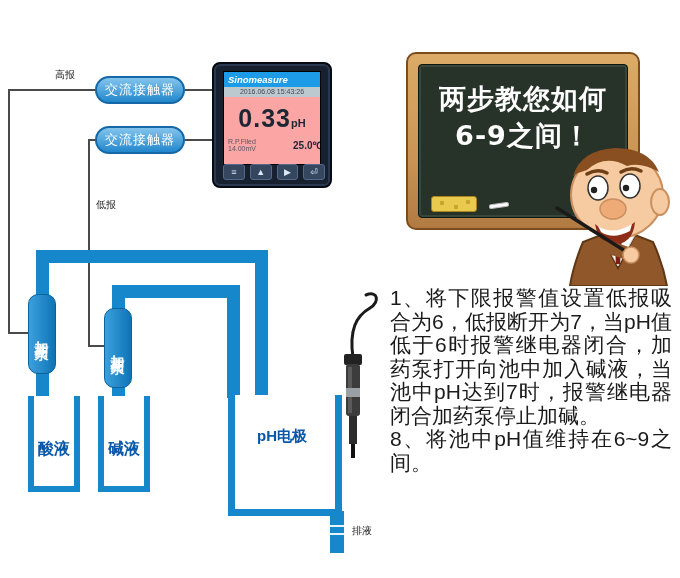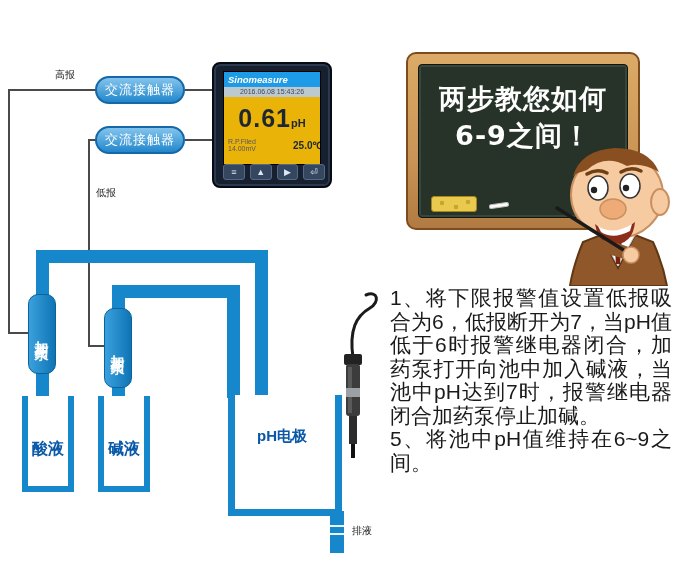--- a/index.html
+++ b/index.html
@@ -43,21 +43,21 @@
   .pool{position:absolute;border:7px solid var(--pipe-blue);border-top:none;background:#fff;z-index:2;}
   .pool .pool-label{position:absolute;color:var(--label-blue);font-weight:bold;font-size:15px;}
 
   
   .drain{position:absolute;background:var(--pipe-blue);z-index:3;}
   .drain i{position:absolute;left:0;width:100%;height:2px;background:#eaf4fb;}
 
   
   .meter{position:absolute;left:212px;top:62px;width:120px;height:126px;background:#16202f;
     border:2px solid #060a12;border-radius:8px;box-shadow:inset 0 0 0 2px #2a3950;z-index:3;}
-  .meter-screen{position:absolute;left:9px;top:7px;width:98px;height:94px;background:#eab308;border:1px solid #000;overflow:hidden;}
+  .meter-screen{position:absolute;left:9px;top:7px;width:98px;height:94px;background:#fca5a5;border:1px solid #000;overflow:hidden;}
   .meter-brand{height:15px;line-height:15px;background:var(--meter-header);color:#fff;
     font-style:italic;font-weight:bold;font-size:9.5px;padding-left:4px;}
   .meter-status{height:10px;line-height:10px;font-size:7px;color:#445;background:#bccad0;text-align:center;}
   .meter-reading{text-align:center;padding-top:7px;}
   .meter-value{font-size:25px;font-weight:bold;color:#1c2733;letter-spacing:1px;}
   .meter-unit{font-size:11px;font-weight:bold;color:#1c2733;}
   .meter-subrow{display:flex;justify-content:space-between;align-items:flex-end;padding:5px 4px 0 4px;gap:37px;}
   .meter-sub{font-size:7px;color:#556;}
   .meter-temp{font-size:10px;font-weight:bold;color:#1c2733;}
   .meter-btns{position:absolute;left:9px;bottom:6px;width:102px;display:flex;gap:5px;}
@@ -98,40 +98,40 @@
   <div class="wire" style="left:8px;top:89px;width:88px;height:2px;"></div>
   <div class="wire" style="left:185px;top:89px;width:27px;height:2px;"></div>
   <div class="wire" style="left:8px;top:89px;width:2px;height:245px;"></div>
   <div class="wire" style="left:8px;top:332px;width:22px;height:2px;"></div>
   <div class="wire" style="left:88px;top:139px;width:9px;height:2px;"></div>
   <div class="wire" style="left:185px;top:139px;width:27px;height:2px;"></div>
   <div class="wire" style="left:88px;top:139px;width:2px;height:208px;"></div>
   <div class="wire" style="left:88px;top:345px;width:17px;height:2px;"></div>
 
   <span class="tag" style="left:55px;top:68px;">高报</span>
-  <span class="tag" style="left:96px;top:186px;">低报</span>
+  <span class="tag" style="left:96px;top:198px;">低报</span>
 
   <div class="contactor" style="top:76px;">交流接触器</div>
   <div class="contactor" style="top:126px;">交流接触器</div>
 
   <div class="pipe" style="left:36px;top:250px;width:232px;height:13px;"></div>
   <div class="pipe" style="left:255px;top:250px;width:13px;height:148px;"></div>
   <div class="pipe" style="left:36px;top:250px;width:13px;height:150px;"></div>
   <div class="pipe" style="left:112px;top:285px;width:128px;height:13px;"></div>
   <div class="pipe" style="left:227px;top:285px;width:13px;height:113px;"></div>
   <div class="pipe" style="left:112px;top:285px;width:13px;height:115px;"></div>
 
   <div class="pump" style="left:28px;top:294px;">
     <span>加药泵</span>
   </div>
   <div class="pump" style="left:104px;top:308px;">
     <span>加药泵</span>
   </div>
 
-  <div class="tank" style="left:22px;top:396px;width:48px;height:96px;padding-left:40px;">
+  <div class="tank" style="left:28px;top:396px;width:48px;height:96px;padding-left:40px;">
     <span class="tank-label" style="bottom:26px;">酸液</span>
   </div>
   <div class="tank" style="left:98px;top:396px;width:52px;height:96px;">
     <span class="tank-label" style="bottom:26px;">碱液</span>
   </div>
   <div class="pool" style="left:228px;top:395px;width:114px;height:121px;">
     <span class="pool-label" style="left:22px;top:32px;">pH电极</span>
   </div>
 
   <div class="drain" style="left:330px;top:511px;width:14px;height:42px;">
@@ -148,21 +148,21 @@
     <rect x="8" y="106" width="14" height="9" fill="#9aa0a4"></rect>
     <rect x="11" y="134" width="8" height="28" fill="#2c2c2c"></rect>
     <rect x="13" y="162" width="4" height="14" fill="#111"></rect>
   </svg>
 
   <div class="meter">
     <div class="meter-screen">
       <div class="meter-brand">Sinomeasure</div>
       <div class="meter-status">2016.06.08 15:43:26</div>
       <div class="meter-reading">
-        <span class="meter-value">0.61</span><span class="meter-unit">pH</span>
+        <span class="meter-value">0.33</span><span class="meter-unit">pH</span>
       </div>
       <div class="meter-subrow">
         <span class="meter-sub">R.P.Filed 14.00mV</span>
         <span class="meter-temp">25.0℃</span>
       </div>
     </div>
     <div class="meter-btns">
       <span class="mbtn">≡</span>
       <span class="mbtn">▲</span>
       <span class="mbtn">▶</span>
@@ -195,16 +195,16 @@
     <ellipse cx="68" cy="69" rx="13" ry="10" fill="#efab77" stroke="#c98f5f" stroke-width="1.5"></ellipse>
     <path d="M50,84 Q68,100 90,82 Q88,106 64,105 Q52,99 50,84 Z" fill="#8d2c17"></path>
     <path d="M53,86 Q68,96 87,84 L85,91 Q68,100 56,92 Z" fill="#ffffff"></path>
     <path d="M48,106 Q64,106 84,114" stroke="#90582a" stroke-width="13" fill="none" stroke-linecap="round"></path>
     <line x1="12" y1="68" x2="88" y2="116" stroke="#1a1a1a" stroke-width="3.5" stroke-linecap="round"></line>
     <circle cx="86" cy="115" r="8" fill="#f7cba2" stroke="#c98f5f" stroke-width="1.5"></circle>
   </svg>
 
   <div class="instructions">
     <p>1、将下限报警值设置低报吸合为6，低报断开为7，当pH值低于6时报警继电器闭合，加药泵打开向池中加入碱液，当池中pH达到7时，报警继电器闭合加药泵停止加碱。</p>
-    <p>5、将池中pH值维持在6~9之间。</p>
+    <p>8、将池中pH值维持在6~9之间。</p>
   </div>
 
 </div>
 
 </body></html>

